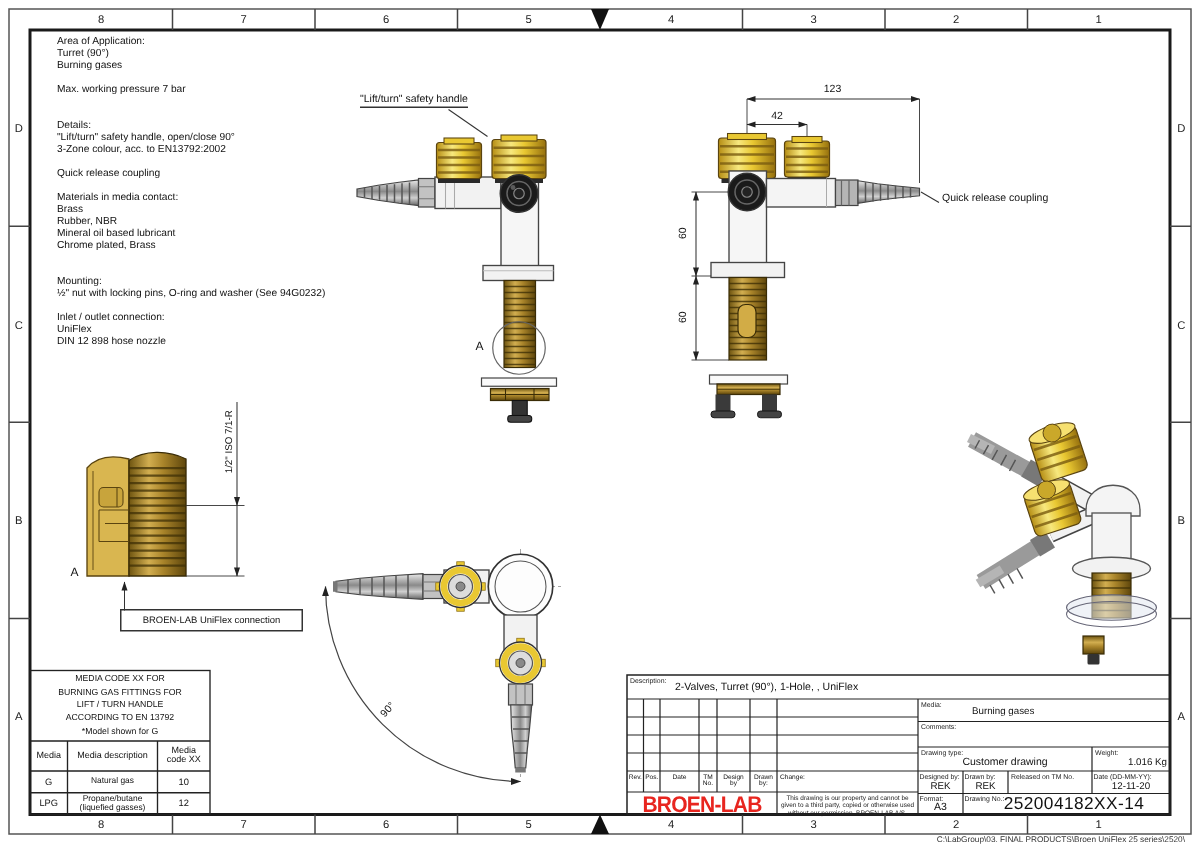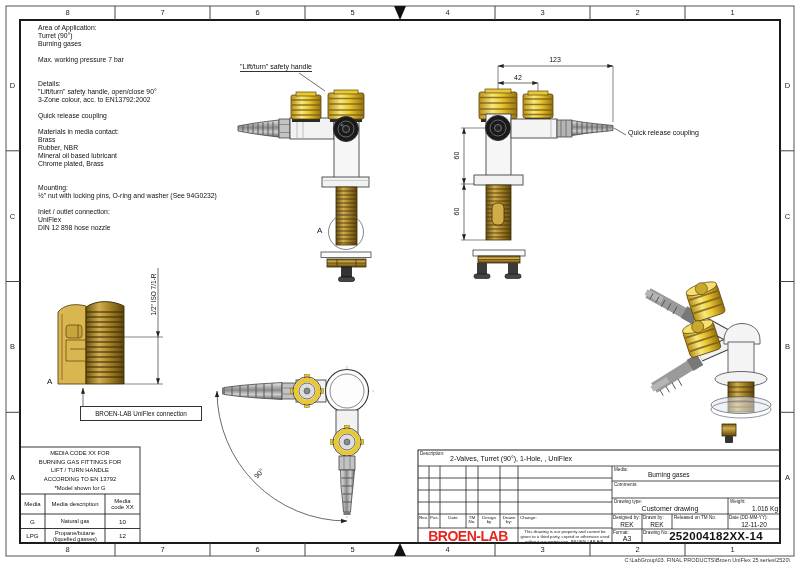--- a/index.html
+++ b/index.html
@@ -36,21 +36,21 @@
   .mt-row .c0,.mt-row .c2{font-size:6.2px;}
   
   .tb-small{font-size:4.6px;color:#222;white-space:nowrap;}
   .tb-val{font-size:6.5px;white-space:nowrap;}
   .tb-center{display:flex;align-items:center;justify-content:center;text-align:center;}
   .revh{display:flex;align-items:flex-start;justify-content:center;text-align:center;
         font-size:4.4px;line-height:1.1;}
   .logo{font-size:14px;font-weight:900;letter-spacing:-0.5px;
         color:var(--logo_red,#e8251f);transform:scaleY(1.08);}
   .disclaimer{font-size:4.3px;line-height:1.18;color:#222;text-align:center;}
-  .dwgno{font-size:11.5px;font-weight:700;letter-spacing:0.3px;}
+  .dwgno{font-size:11.5px;font-weight:400;letter-spacing:0.3px;}
   .footer{font-size:5.5px;color:#333;white-space:nowrap;}
 </style>
 </head>
 <body>
 
 <div class="page">
 
   <svg width="800" height="566" viewBox="0 0 800 566">
     <defs>
       <marker id="arr" viewBox="0 0 10 10" refX="9" refY="5" markerWidth="9" markerHeight="9" orient="auto-start-reverse">

